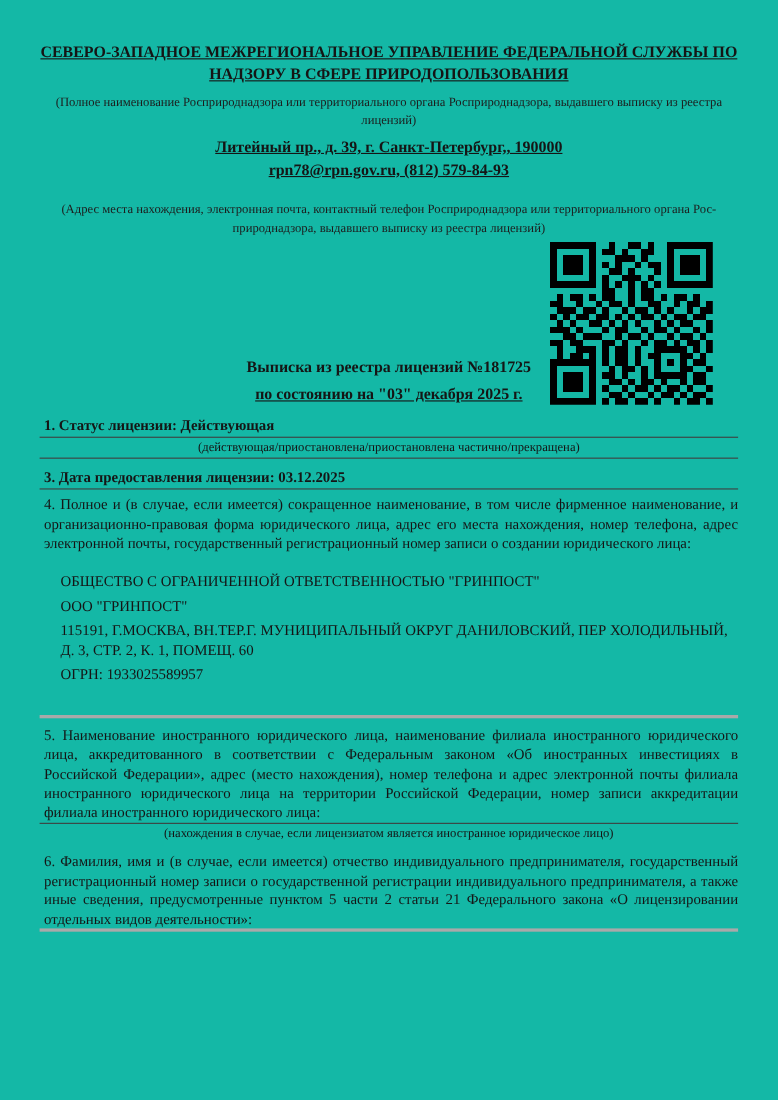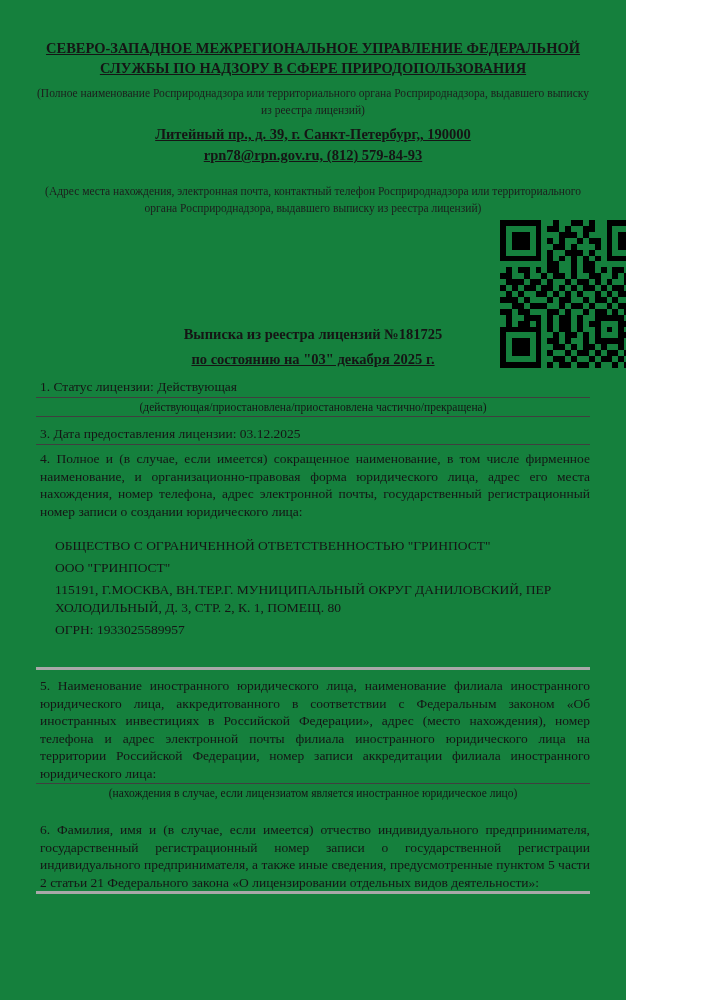--- a/index.html
+++ b/index.html
@@ -1,19 +1,19 @@
 <!DOCTYPE html>
 <html><head>
 <meta charset="utf-8">
 <style>
   * { margin:0; padding:0; box-sizing:border-box; }
   html,body { background:#ffffff; }
   .doc {
-    width:626px; height:1000px;
-    background:#15803d;
+    width:707px; height:1000px;
+    background:#14b8a6;
     position:relative;
     overflow:hidden;
     font-family:"Liberation Serif", serif;
     color:#151515;
   }
   .inner { padding:38px 36px 0 36px; }
 
   .org-title {
     font-size:14.5px; font-weight:bold; line-height:20px;
     text-align:center; text-decoration:underline;
@@ -37,21 +37,21 @@
   .extract-title {
     margin-top:107px; text-align:center;
     font-size:14.5px; font-weight:bold; line-height:20px;
   }
   .extract-subtitle {
     margin-top:5px; text-align:center;
     font-size:14.5px; font-weight:bold; line-height:20px;
     text-decoration:underline;
   }
 
-  .item-line { font-size:13.5px; line-height:18px; padding-left:4px; }
+  .item-line { font-size:13.5px; line-height:18px; padding-left:4px;font-weight:bold; }
   .item-line.i1 { margin-top:9px; }
   .item-line.i2 { margin-top:12px; }
   .item-line.i3 { margin-top:8px; }
 
   .rule { border:none; height:0; }
   .rule.thin { border-top:1.5px solid #3f3f3f; margin-top:1px; }
   .rule.gray { border-top:3px solid #a9a9a9; }
   .rule.sect1 { margin-top:28px; }
   .rule.sect2 { margin-top:0px; }
 
@@ -60,21 +60,21 @@
   .cap-small.jur { margin-top:4px; }
   .cap-small.foreign { margin-top:2px; }
 
   .para {
     font-size:13.5px; line-height:17.5px;
     text-align:justify; hyphens:manual;
     padding-left:4px;
   }
   .para.p4 { margin-top:5px; }
   .para.p5 { margin-top:7px; }
-  .para.p6 { margin-top:20px; }
+  .para.p6 { margin-top:8px; }
 
   .company { margin-top:17px; }
   .company-line {
     font-size:13.5px; line-height:18px;
     padding-left:19px; margin-bottom:4px;
     hyphens:manual;
   }
 </style>
 </head>
 <body>
@@ -103,21 +103,21 @@
     <div class="rule thin"></div>
 
     <div class="item-line i3">3. Дата предоставления лицензии: 03.12.2025</div>
     <div class="rule thin"></div>
 
     <div class="para p4">4. Полное и (в случае, если имеется) сокращенное наименование, в том числе фирменное наименова­ние, и организационно-правовая форма юридического лица, адрес его места нахождения, номер теле­фона, адрес электронной почты, государственный регистрационный номер записи о создании юриди­ческого лица:</div>
 
     <div class="company">
       <div class="company-line">ОБЩЕСТВО С ОГРАНИЧЕННОЙ ОТВЕТСТВЕННОСТЬЮ "ГРИНПОСТ"</div>
       <div class="company-line">ООО "ГРИНПОСТ"</div>
-      <div class="company-line">115191, Г.МОСКВА, ВН.ТЕР.Г. МУНИЦИПАЛЬНЫЙ ОКРУГ ДАНИЛОВСКИЙ, ПЕР ХОЛО­ДИЛЬНЫЙ, Д. 3, СТР. 2, К. 1, ПОМЕЩ. 80</div>
+      <div class="company-line">115191, Г.МОСКВА, ВН.ТЕР.Г. МУНИЦИПАЛЬНЫЙ ОКРУГ ДАНИЛОВСКИЙ, ПЕР ХОЛО­ДИЛЬНЫЙ, Д. 3, СТР. 2, К. 1, ПОМЕЩ. 60</div>
       <div class="company-line">ОГРН: 1933025589957</div>
     </div>
 
     <div class="rule gray sect1"></div>
 
     <div class="para p5">5. Наименование иностранного юридического лица, наименование филиала иностранного юридиче­ского лица, аккредитованного в соответствии с Федеральным законом «Об иностранных инвести­циях в Российской Федерации», адрес (место нахождения), номер телефона и адрес электронной почты филиала иностранного юридического лица на территории Российской Федерации, номер записи аккредитации филиала иностранного юридического лица:</div>
     <div class="rule thin"></div>
     <div class="cap-small foreign">(нахождения в случае, если лицензиатом является иностранное юридическое лицо)</div>
 
     <div class="para p6">6. Фамилия, имя и (в случае, если имеется) отчество индивидуального предпринимателя, государ­ственный регистрационный номер записи о государственной регистрации индивидуального предпри­нимателя, а также иные сведения, предусмотренные пунктом 5 части 2 статьи 21 Федерального закона «О лицензировании отдельных видов деятельности»:</div>

